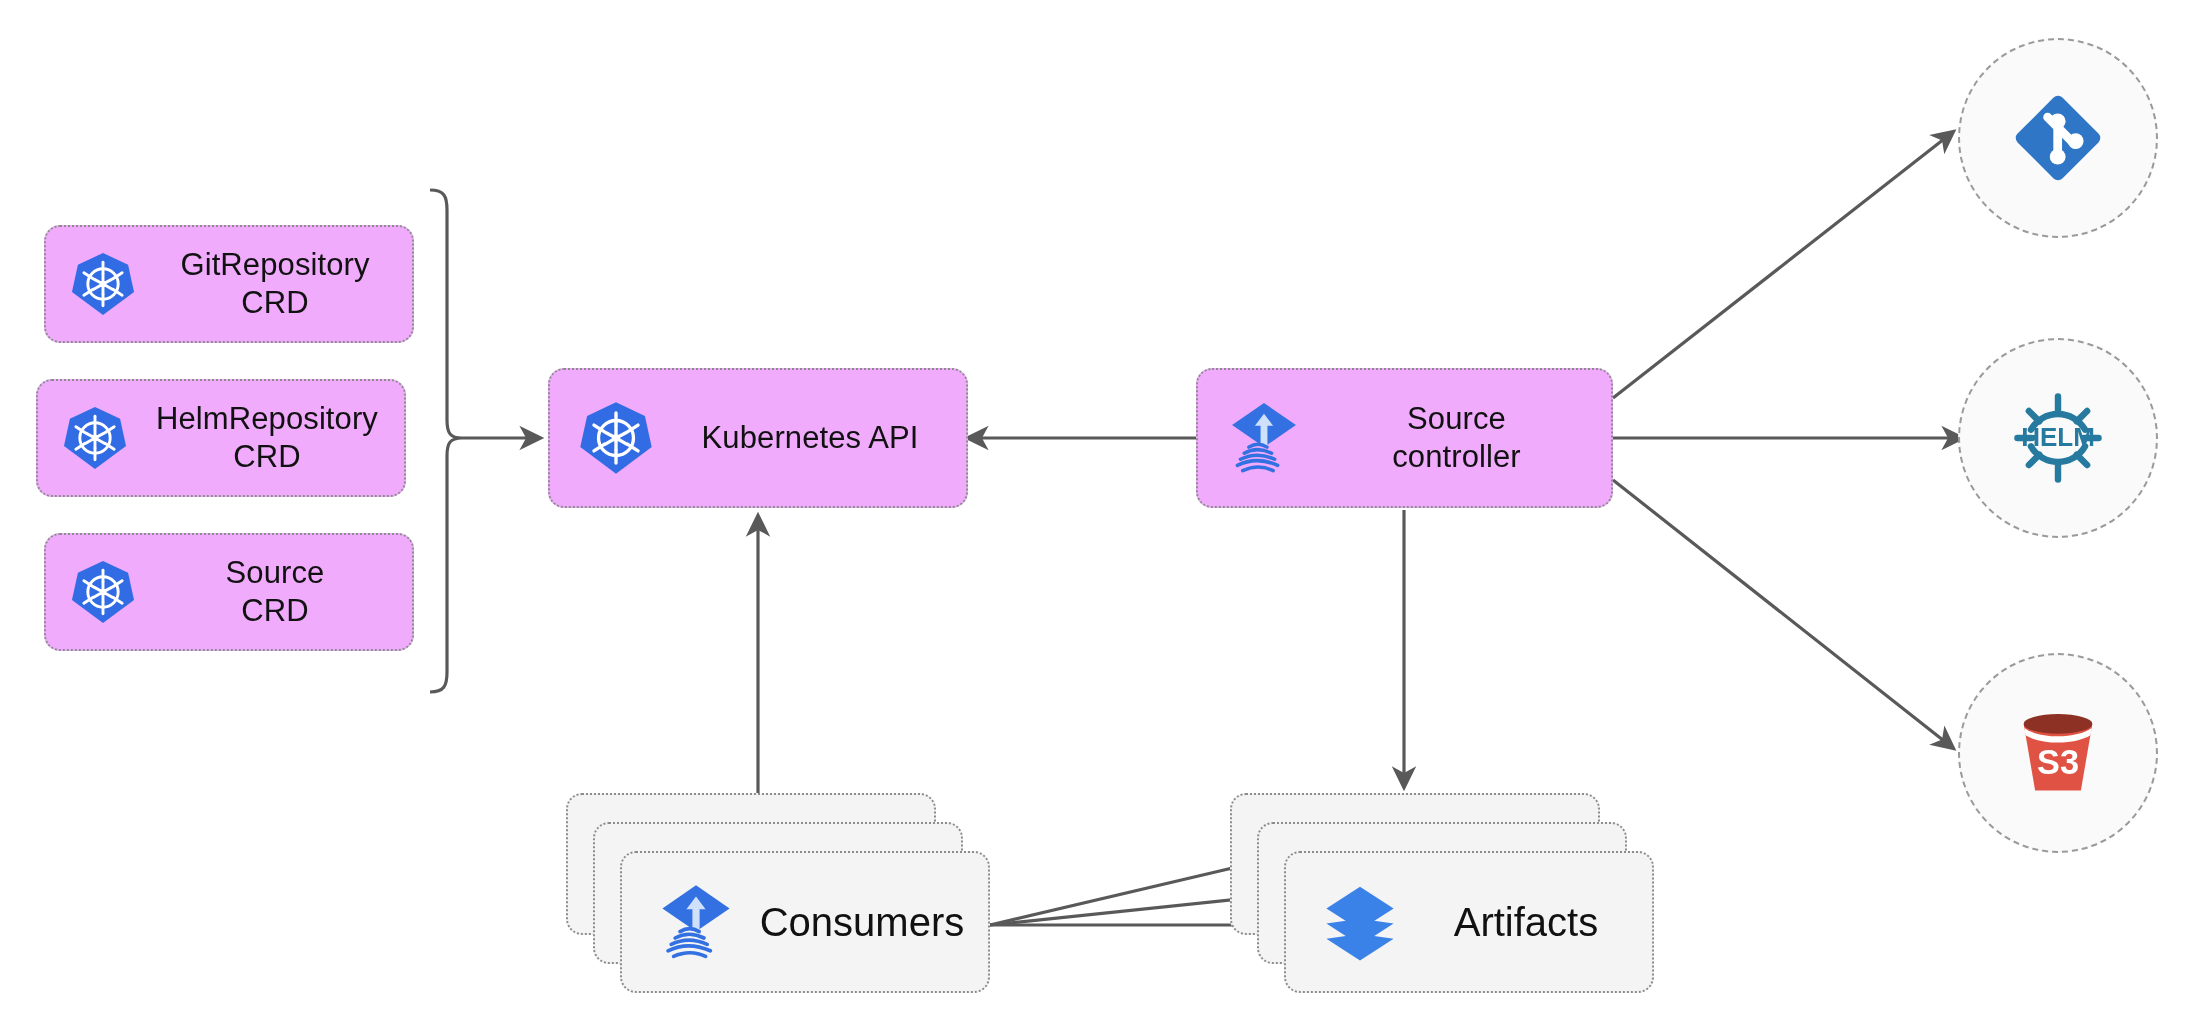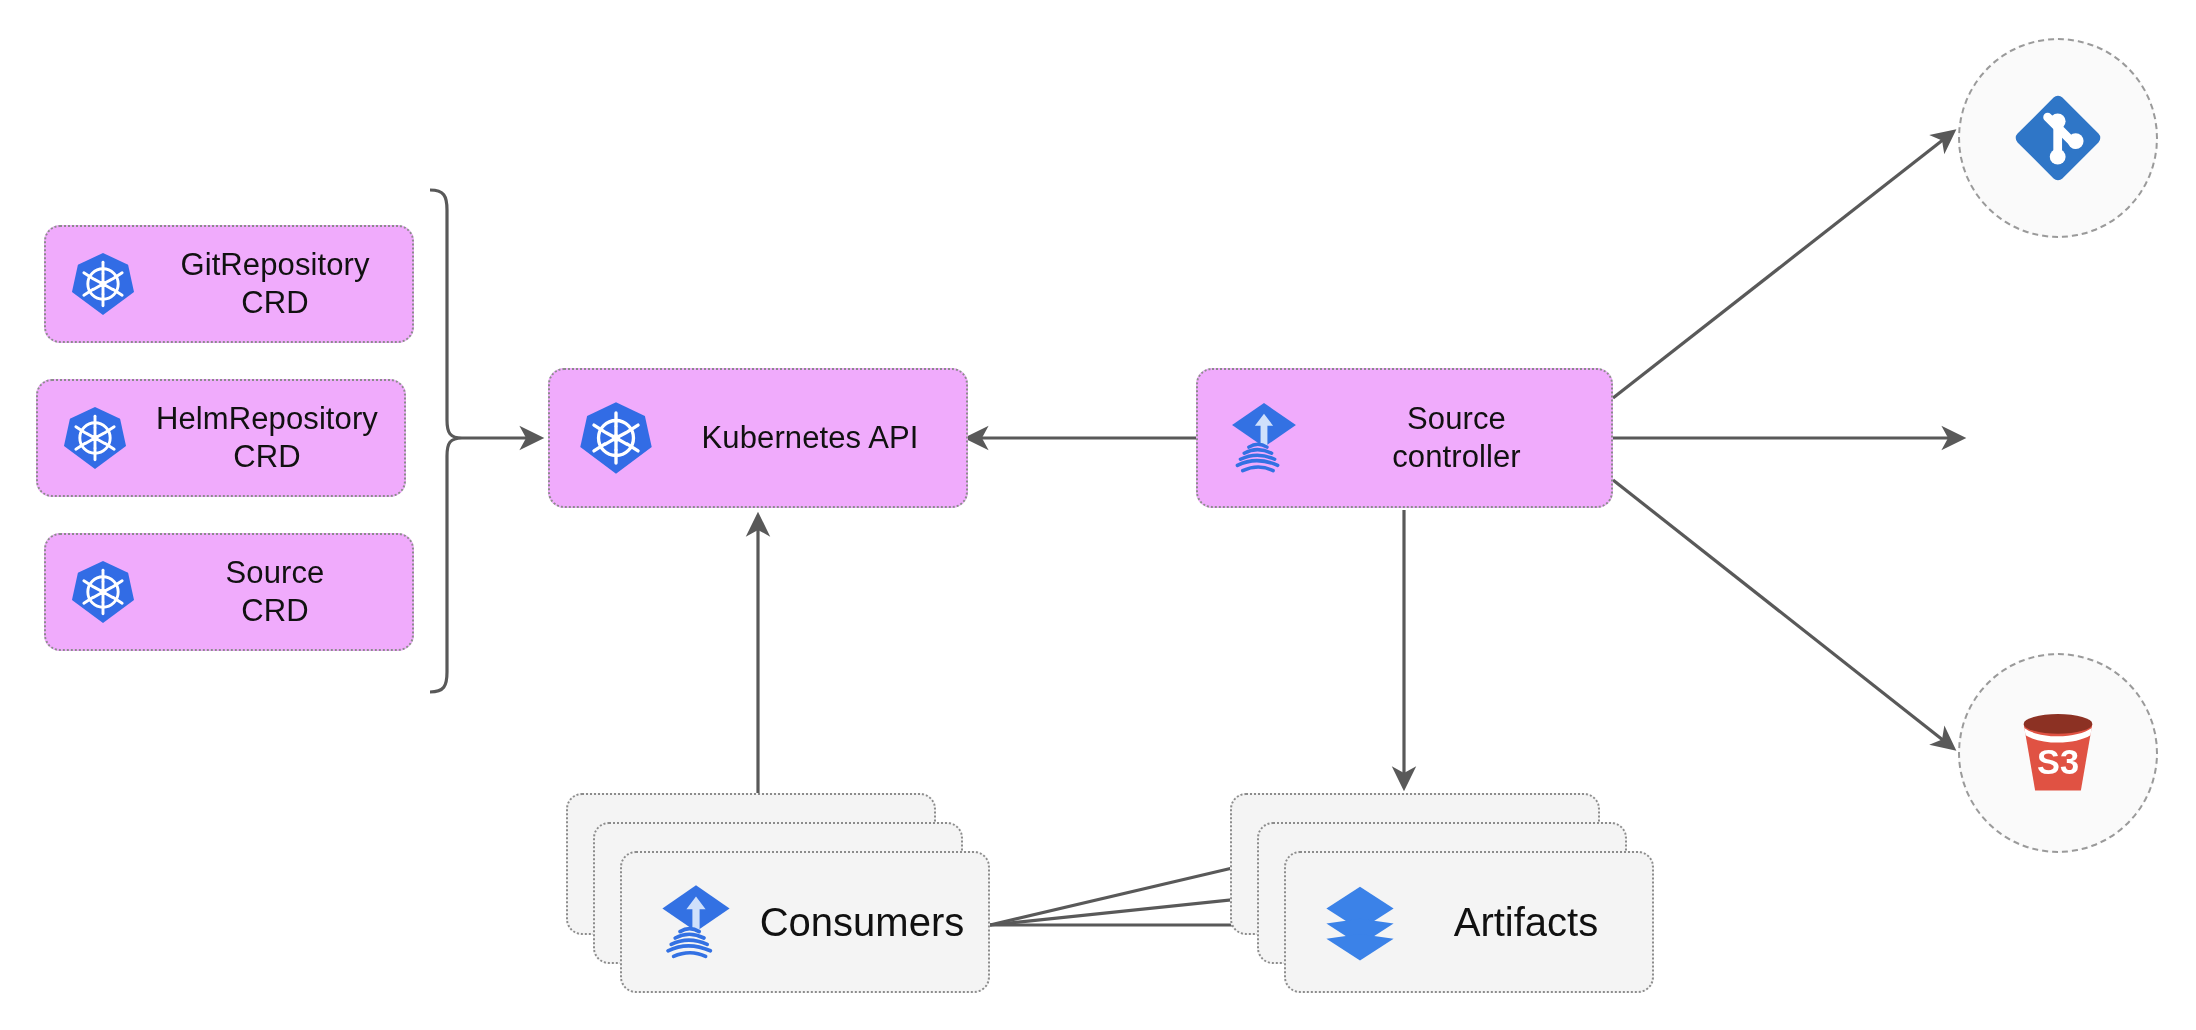--- a/index.html
+++ b/index.html
@@ -338,20 +338,39 @@
           <rect x="45.5" y="30" width="8.4" height="41" rx="4.2"></rect>
           <path d="M40,30 L66,56" stroke="#ffffff" stroke-width="8.4" stroke-linecap="round" fill="none"></path>
           <circle cx="49.7" cy="34" r="7.6"></circle>
           <circle cx="49.7" cy="68" r="7.6"></circle>
           <circle cx="67" cy="53" r="7.6"></circle>
         </g>
       </svg>
     </span>
   </div>
 
+  <div class="ext" style="left:1958px; top:338px;">
+    <span class="icon">
+      <svg viewBox="0 0 100 100" width="100%" height="100%">
+        <g stroke="#277a9f" stroke-width="6.2" fill="none" stroke-linecap="round">
+          <path d="M24,42 A30,30 0 0 1 76,42"></path>
+          <path d="M24,58 A30,30 0 0 0 76,58"></path>
+          <line x1="50" y1="10" x2="50" y2="25"></line>
+          <line x1="50" y1="75" x2="50" y2="90"></line>
+          <line x1="22" y1="24" x2="32" y2="34"></line>
+          <line x1="78" y1="24" x2="68" y2="34"></line>
+          <line x1="22" y1="76" x2="32" y2="66"></line>
+          <line x1="78" y1="76" x2="68" y2="66"></line>
+          <line x1="11" y1="50" x2="25" y2="50"></line>
+          <line x1="89" y1="50" x2="75" y2="50"></line>
+        </g>
+        <text x="50" y="58" text-anchor="middle" font-family="'Liberation Sans', sans-serif" font-size="25" font-weight="bold" fill="#277a9f">HELM</text>
+      </svg>
+    </span>
+  </div>
 
   <div class="ext" style="left:1958px; top:653px;">
     <span class="icon">
       <svg viewBox="0 0 100 100" width="100%" height="100%">
         <path d="M17,22 L83,22 L72,86 L28,86 Z" fill="#e05243"></path>
         <ellipse cx="50" cy="22" rx="33" ry="9.5" fill="#8c3123"></ellipse>
         <path d="M17.6,26 C24,31 37,34 50,34 C63,34 76,31 82.4,26
                  L81.2,33 C74,37.5 62.5,40 50,40 C37.5,40 26,37.5 18.8,33 Z" fill="#ffffff"></path>
         <text x="50" y="70" text-anchor="middle" font-family="'Liberation Sans', sans-serif" font-size="33" font-weight="bold" fill="#ffffff">S3</text>
       </svg>

